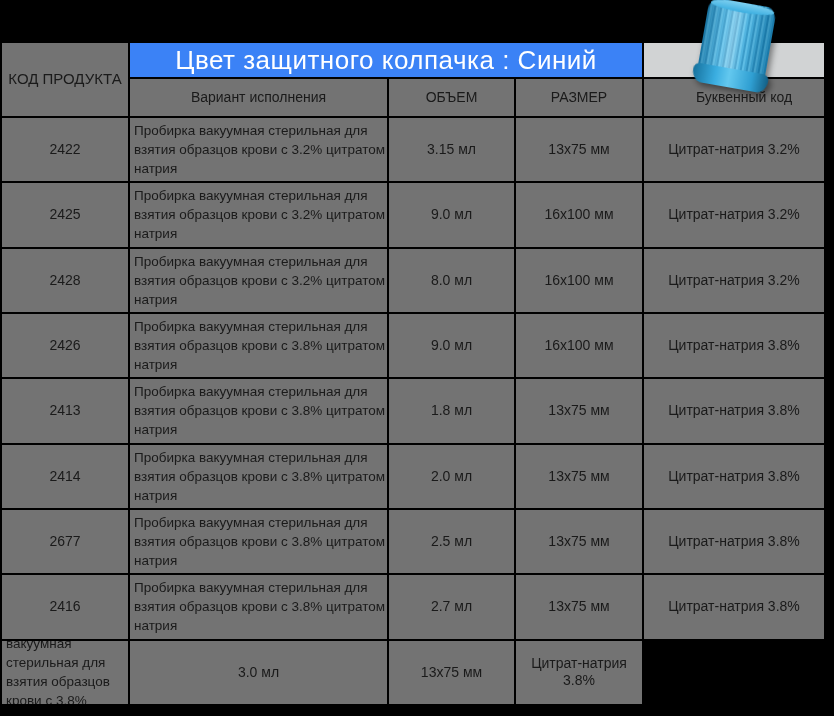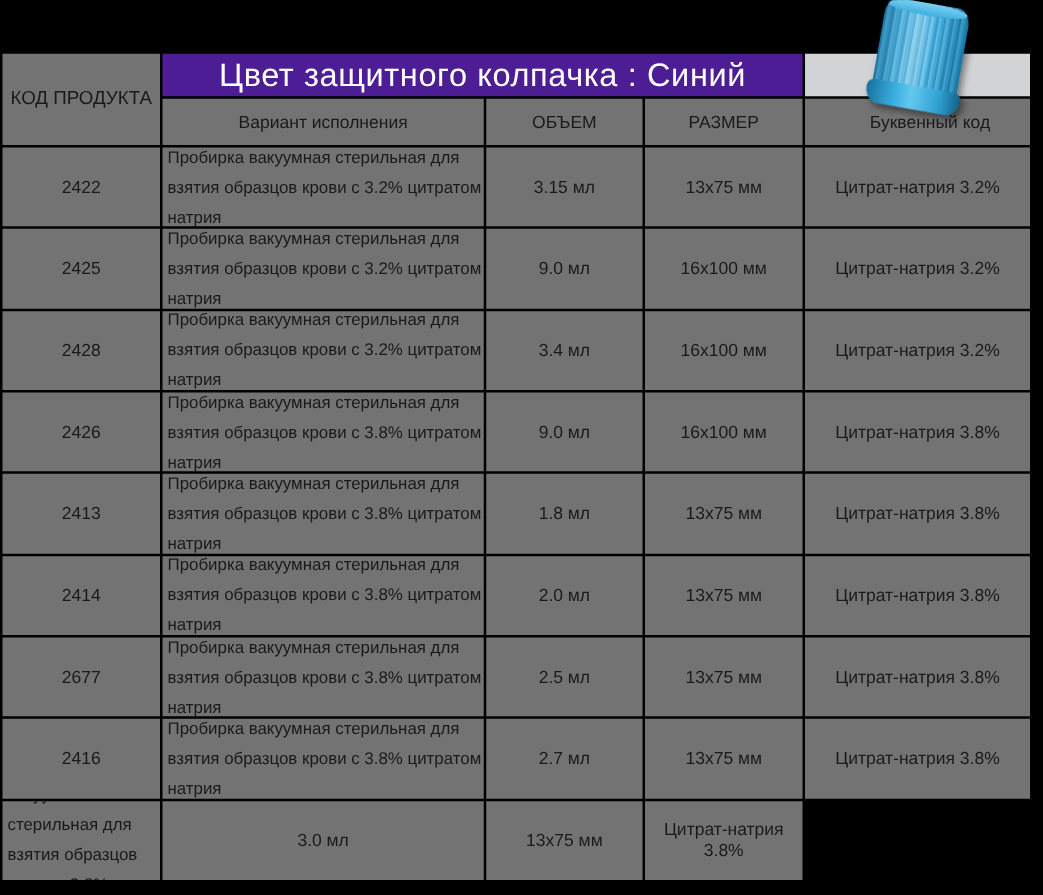--- a/index.html
+++ b/index.html
@@ -27,35 +27,35 @@
     background:#737373;
     display:flex;align-items:center;justify-content:center;
     text-align:center;
     font-size:14px;
     line-height:1.25;
     overflow:hidden;
   }
   .cell-code-header{grid-area:1/1/3/2;font-size:15px;}
   .cell-title{
     grid-area:1/2/2/5;
-    background:#4c1d95;
+    background:#3b82f6;
     color:#fff;
     font-size:26px;
     letter-spacing:.5px;
   }
   .cell-gray{grid-area:1/5/2/6;background:#d1d3d4;}
   .h-variant{grid-area:2/2;}
   .h-volume{grid-area:2/3;}
   .h-size{grid-area:2/4;}
   .h-letter{grid-area:2/5;padding-left:20px;}
   .c-variant{
     justify-content:flex-start;
     text-align:left;
     font-size:13.5px;
-    line-height:24px;
+    line-height:19px;
     padding:2px 2px 2px 4px;
   }
   
   .cap{
     position:absolute;left:702px;top:2px;width:68px;height:86px;
     transform:rotate(10deg);
     z-index:5;
     filter:drop-shadow(3px 3px 3px rgba(0,0,0,.45));
   }
   .cap-body{
@@ -100,21 +100,21 @@
     <div class="cell c-letter">Цитрат-натрия 3.2%</div>
 
     <div class="cell c-code">2425</div>
     <div class="cell c-variant">Пробирка вакуумная стерильная для взятия образцов крови с 3.2% цитратом натрия</div>
     <div class="cell c-volume">9.0 мл</div>
     <div class="cell c-size">16x100 мм</div>
     <div class="cell c-letter">Цитрат-натрия 3.2%</div>
 
     <div class="cell c-code">2428</div>
     <div class="cell c-variant">Пробирка вакуумная стерильная для взятия образцов крови с 3.2% цитратом натрия</div>
-    <div class="cell c-volume">3.4 мл</div>
+    <div class="cell c-volume">8.0 мл</div>
     <div class="cell c-size">16x100 мм</div>
     <div class="cell c-letter">Цитрат-натрия 3.2%</div>
 
     <div class="cell c-code">2426</div>
     <div class="cell c-variant">Пробирка вакуумная стерильная для взятия образцов крови с 3.8% цитратом натрия</div>
     <div class="cell c-volume">9.0 мл</div>
     <div class="cell c-size">16x100 мм</div>
     <div class="cell c-letter">Цитрат-натрия 3.8%</div>
 
     <div class="cell c-code">2413</div>

